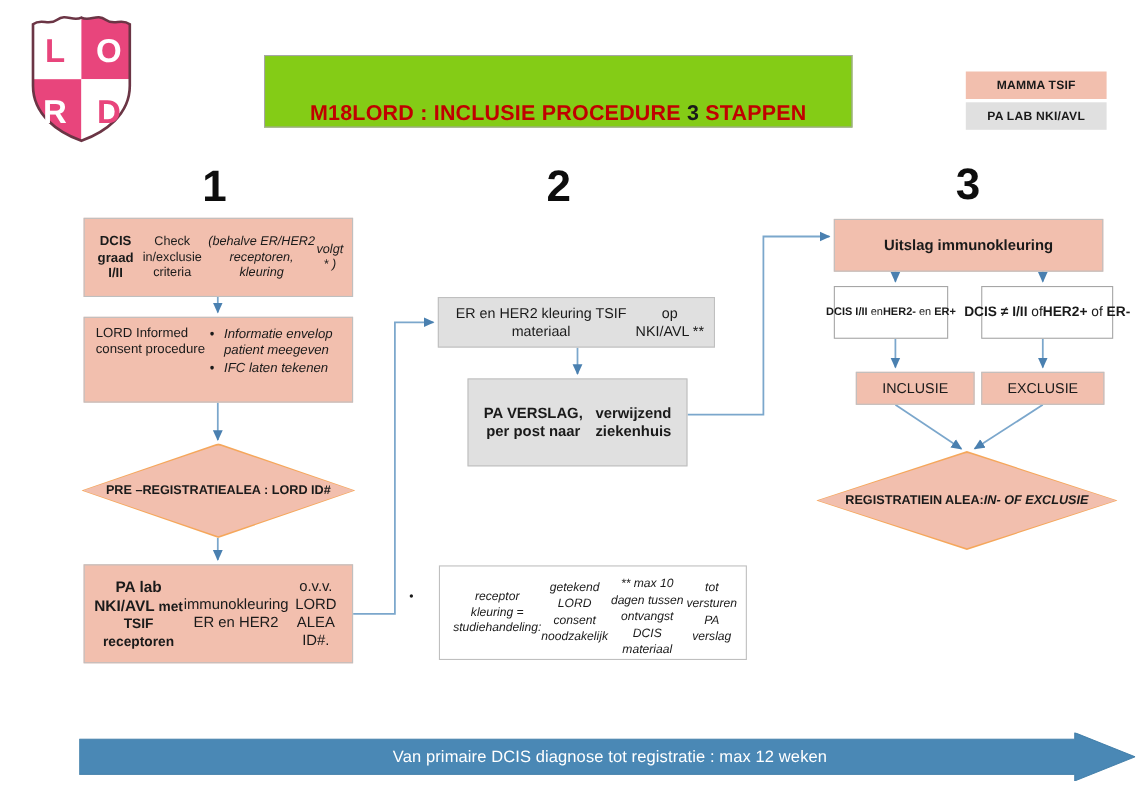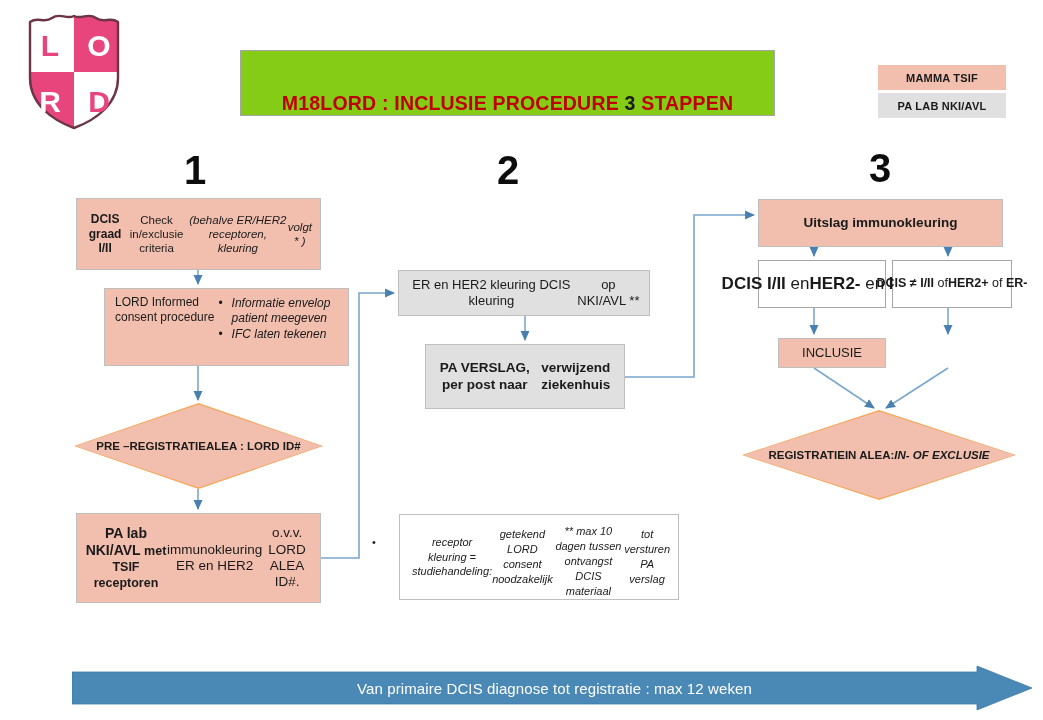--- a/index.html
+++ b/index.html
@@ -77,21 +77,21 @@
   #box-dcis-graad {
     left: 76px; top: 198px; width: 245px; height: 72px;
     font-size: 11.5px;
   }
   #box-dcis-graad .l1 { font-weight: bold; font-size: 12px; }
   #box-dcis-graad .l3 { font-style: italic; }
 
   #box-consent {
     left: 76px; top: 288px; width: 245px; height: 78px;
     align-items: flex-start; justify-content: center;
-    text-align: left; font-size: 12px; padding: 6px 10px; margin-left: 28px;
+    text-align: left; font-size: 12px; padding: 6px 10px;
   }
   #box-consent .hdr { margin-bottom: 1px; }
   #box-consent ul { margin: 0; padding-left: 16px; list-style: none; }
   #box-consent li {
     font-style: italic; position: relative; margin-top: 1px; line-height: 1.25;
   }
   #box-consent li::before {
     content: "\2022"; position: absolute; left: -13px; top: 0;
     font-style: normal;
   }
@@ -128,40 +128,40 @@
   #box-versturen .big { font-weight: bold; font-size: 14px; }
   #box-versturen .small-bold { font-weight: bold; font-size: 12.5px; }
   #box-versturen .reg { font-weight: normal; font-size: 13.5px; }
 
   
   #box-kleuring {
     left: 398px; top: 270px; width: 252px; height: 46px;
     font-size: 13px;
   }
   #box-pa-verslag {
-    left: 425px; top: 344px; width: 200px; height: 65px;
+    left: 425px; top: 344px; width: 200px; height: 80px;
     font-size: 13.5px; font-weight: bold;
   }
   #box-footnote {
     left: 399px; top: 514px; width: 280px; height: 86px;
     font-size: 11px; line-height: 1.35; font-style: italic;
     justify-content: center;
   }
   #box-footnote .fn1 { position: relative; padding-left: 4px; }
   #box-footnote .fn-bullet { position: absolute; left: -36px; top: 0; font-style: normal; }
   #box-footnote .fn2 { margin-top: 9px; }
 
   
   #box-uitslag {
     left: 758px; top: 199px; width: 245px; height: 48px;
     font-size: 13.5px; font-weight: bold;
   }
   #box-dec-left {
-    left: 758px; top: 260px; width: 128px; height: 48px;
-    font-size: 17px;
+    left: 758px; top: 260px; width: 104px; height: 48px;
+    font-size: 10px;
     text-align: right;
   }
   #box-dec-right {
     left: 892px; top: 260px; width: 120px; height: 48px;
     font-size: 12.5px;
   }
   .dec-line { white-space: nowrap; }
   .dec-line .b { font-weight: bold; }
   .dec-line .n { font-weight: normal; }
 
@@ -283,21 +283,21 @@
     </div>
   </div>
 
   <div class="node box salmon" id="box-versturen">
     <div><span class="big">PA lab NKI/AVL</span><span class="small-bold"> met TSIF receptoren</span></div>
     <div class="reg">immunokleuring ER en HER2</div>
     <div class="reg">o.v.v. LORD ALEA ID#.</div>
   </div>
 
   <div class="node box gray" id="box-kleuring">
-    <div>ER en HER2 kleuring DCIS kleuring</div>
+    <div>ER en HER2 kleuring TSIF materiaal</div>
     <div>op NKI/AVL **</div>
   </div>
 
   <div class="node box gray" id="box-pa-verslag">
     <div>PA VERSLAG, per post naar</div>
     <div>verwijzend ziekenhuis</div>
   </div>
 
   <div class="node box plainwhite" id="box-footnote">
     <div class="fn1"><span class="fn-bullet">•</span><span>receptor kleuring = studiehandeling:</span></div>
@@ -312,20 +312,21 @@
     <div class="dec-line"><span class="b">DCIS I/II</span><span class="n">  en</span></div>
     <div class="dec-line"><span class="b">HER2-</span><span class="n"> en  </span><span class="b">ER+</span></div>
   </div>
 
   <div class="node box white" id="box-dec-right">
     <div class="dec-line"><span class="b">DCIS ≠ I/II</span><span class="n"> of</span></div>
     <div class="dec-line"><span class="b">HER2+</span><span class="n"> of  </span><span class="b">ER-</span></div>
   </div>
 
   <div class="node box salmon" id="box-inclusie">INCLUSIE</div>
+  <div class="node box salmon" id="box-exclusie">EXCLUSIE</div>
 
   <div class="diamond-wrap" id="diamond-reg">
     <div class="diamond-border"></div>
     <div class="diamond-inner"></div>
     <div class="diamond-text">
       <div>REGISTRATIE</div>
       <div>IN ALEA:</div>
       <div class="t-boldital">IN- OF EXCLUSIE</div>
     </div>
   </div>

